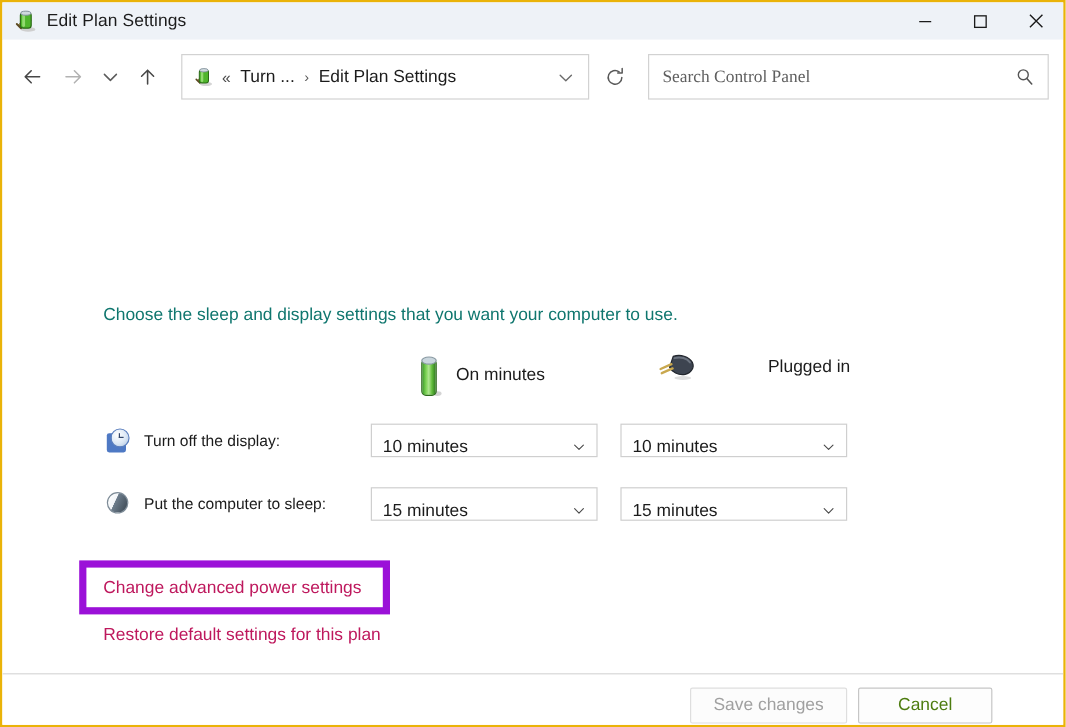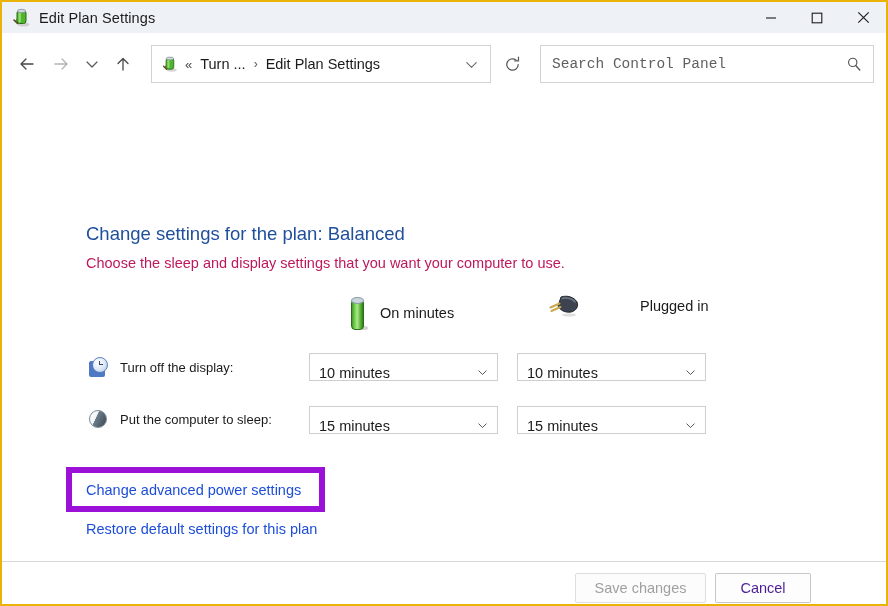--- a/index.html
+++ b/index.html
@@ -141,21 +141,21 @@
     background: #ffffff;
     box-sizing: border-box;
     display: flex;
     align-items: center;
     padding: 0 8px 0 11px;
   }
   .search-input {
     flex: 1 1 auto;
     border: none;
     outline: none;
-    font-family: Liberation Mono, monospace;
+    font-family: Liberation Serif, serif;
     font-size: 14.5px;
     color: #1b1b1b;
     background: transparent;
     padding: 0;
   }
   .search-input::placeholder { color: #5f5f5f; opacity: 1; }
   .search-ico { width: 22px; height: 22px; display:flex; align-items:center; justify-content:center; flex:0 0 auto;}
 
   
   .content {
@@ -169,21 +169,21 @@
     position: absolute;
     left: 84px; top: 128px;
     font-size: 18.5px;
     color: #1f4f9c;
     white-space: nowrap;
   }
   .page-sub {
     position: absolute;
     left: 84px; top: 160px;
     font-size: 14.5px;
-    color: #be185d;
+    color: #0f766e;
     white-space: nowrap;
   }
 
   
   .col-head {
     position: absolute;
     display: flex;
     align-items: center;
     white-space: nowrap;
   }
@@ -293,21 +293,21 @@
     flex: 0 0 auto;
   }
   #combo-0-0 { left: 307px; top: 258px; width: 189px; }
   #combo-0-1 { left: 515px; top: 258px; width: 189px; }
   #combo-1-0 { left: 307px; top: 311px; width: 189px; }
   #combo-1-1 { left: 515px; top: 311px; width: 189px; }
 
   .link {
     position: absolute;
     font-size: 14.5px;
-    color: #1d4ed8;
+    color: #be185d;
     white-space: nowrap;
     cursor: pointer;
   }
   #link-advanced { left: 84px; top: 387px; }
   #link-restore  { left: 84px; top: 426px; }
 
   .highlight-box {
     position: absolute;
     left: 64px; top: 372px;
     width: 259px; height: 45px;
@@ -335,22 +335,22 @@
     font-size: 14.5px;
     border-radius: 2px;
   }
   #btn-save {
     left: 573px; top: 478px; width: 131px;
     color: #a0a0a0;
     background: #fcfcfc;
     border-color: #dedede;
   }
   #btn-cancel {
-    left: 713px; top: 478px; width: 96px;
-    color: #4c1d95;
+    left: 713px; top: 478px; width: 112px;
+    color: #4d7c0f;
     background: #fdfdfd;
     border-color: #c6c6c6;
   }
 </style>
 </head>
 <body>
 
 <div class="window">
 
   <div class="titlebar">
@@ -442,21 +442,20 @@
         <svg width="18" height="18" viewBox="0 0 20 20">
           <circle cx="8.6" cy="8.2" r="4.6" fill="none" stroke="#555555" stroke-width="1.3"></circle>
           <path d="M11.9 11.6 L16.4 16.6" stroke="#555555" stroke-width="1.5" stroke-linecap="round"></path>
         </svg>
       </span>
     </div>
   </div>
 
   <div class="content">
 
-    <div class="page-title">Change settings for the plan: Balanced</div>
     <div class="page-sub">Choose the sleep and display settings that you want your computer to use.</div>
 
     <div class="col-head" id="col-battery">
       <span class="batt-ico">
         <span class="batt-shadow"></span>
         <span class="batt-body"></span>
         <span class="batt-cap"></span>
       </span>
       <span class="lbl">On minutes</span>
     </div>

